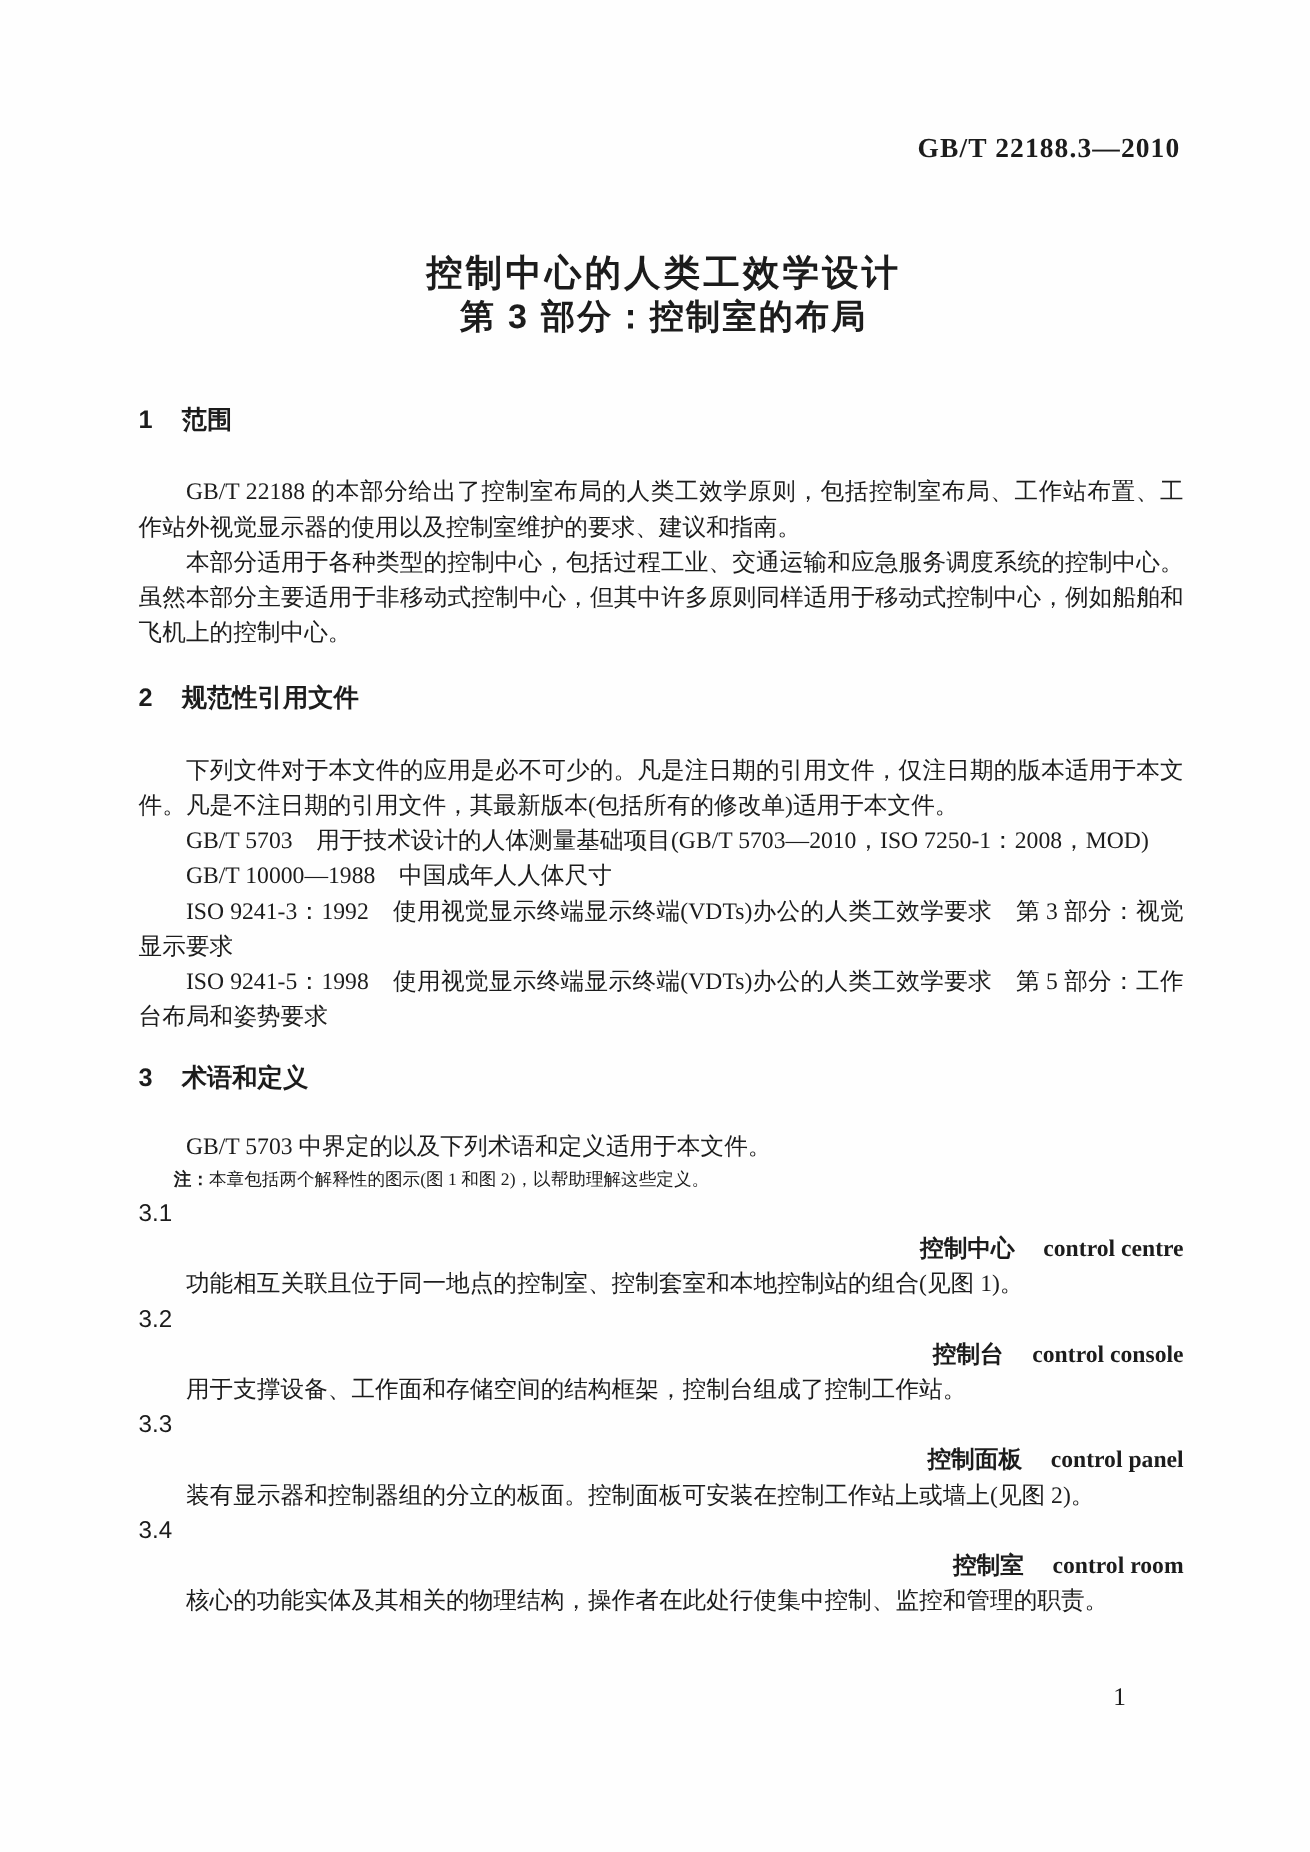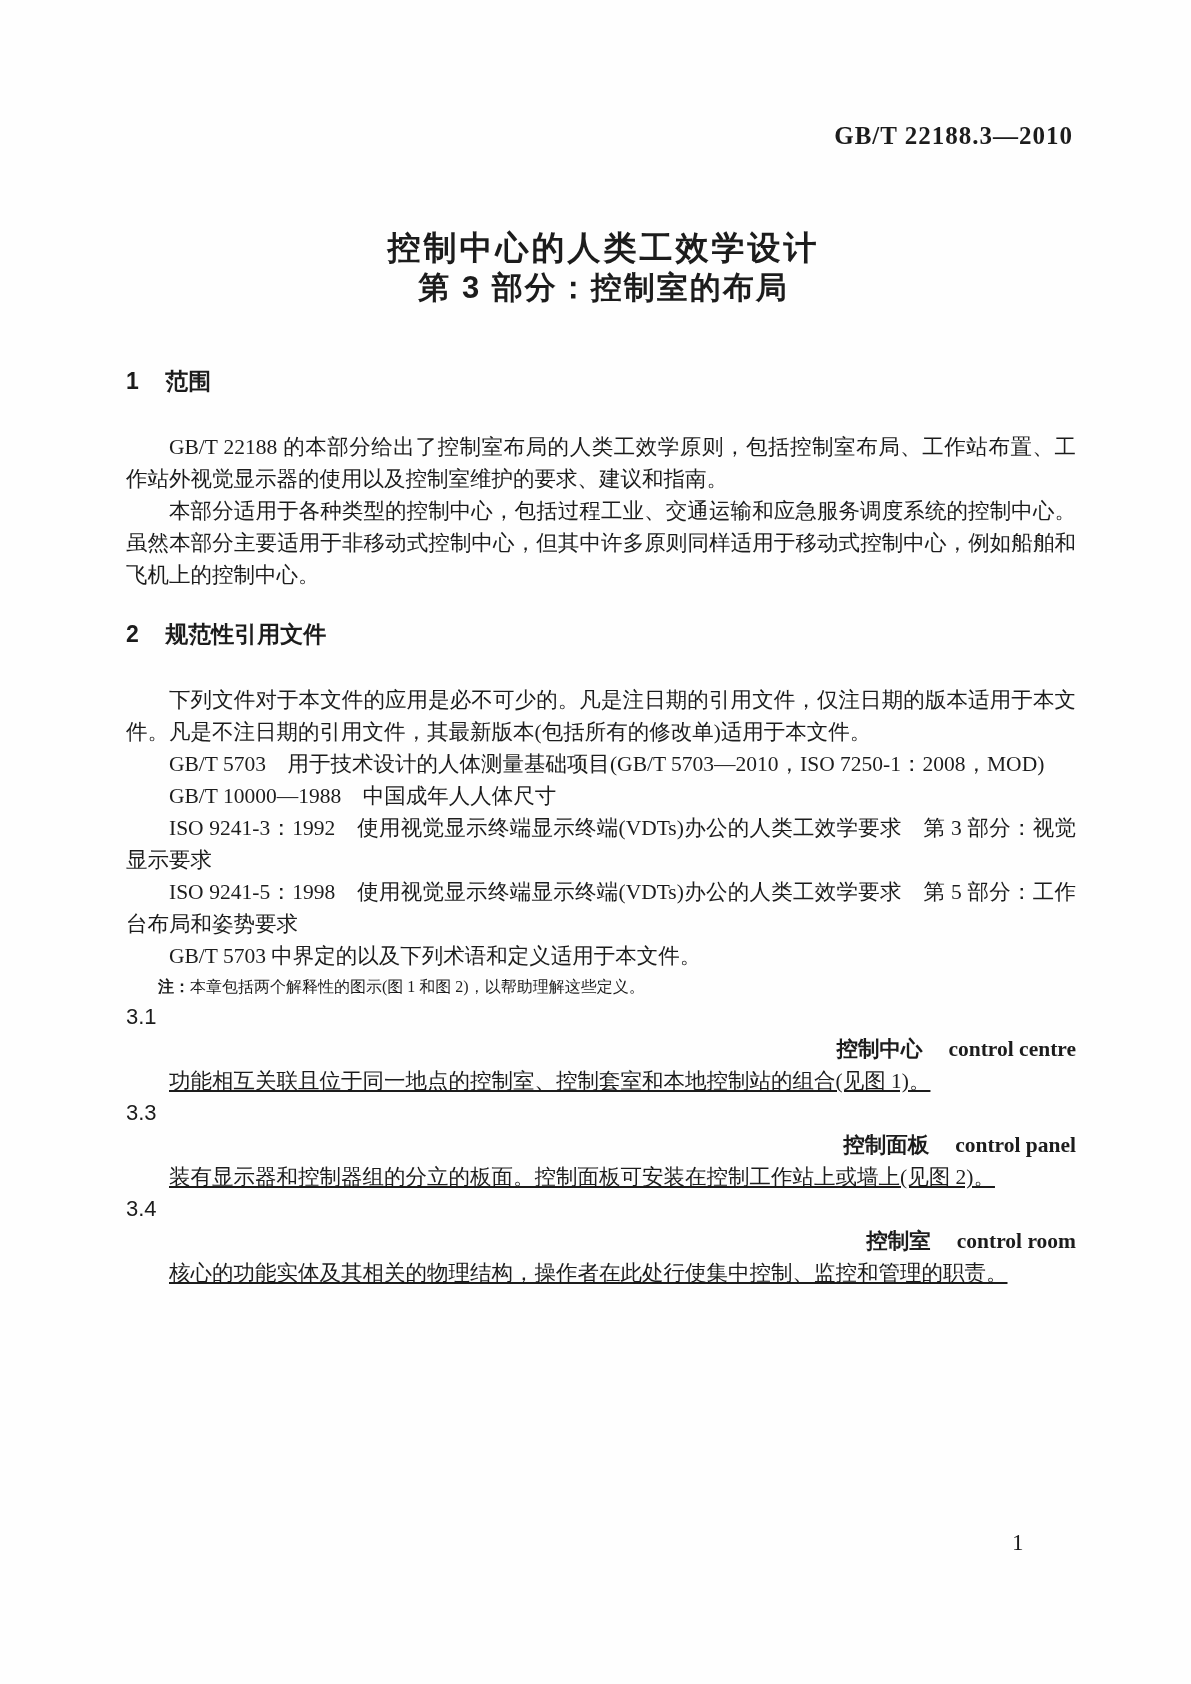--- a/index.html
+++ b/index.html
@@ -64,21 +64,21 @@
   .note-label { font-family: "Liberation Sans", sans-serif; font-weight: bold; font-style: normal; }
   .term-num {
     font-family: "Liberation Sans", sans-serif;
     font-size: 22px;
     line-height: 32px;
     text-align: left;
   }
   .term-line { line-height: 32px; margin-left: 2em; text-align: right; }
   .term-zh { font-family: "Liberation Sans", sans-serif; font-weight: bold; }
   .term-en { font-family: "Liberation Serif", serif; font-weight: bold; margin-left: 26px; }
-  .term-def { margin: 0; text-indent: 2em; text-decoration: underline; }
+  .term-def { margin: 0; text-indent: 2em; }
   .page-num {
     position: absolute;
     top: 1530px;
     left: 1012px;
     font-family: "Liberation Serif", serif;
     font-size: 23px;
   }
 </style>
 </head>
 <body>
@@ -104,31 +104,42 @@
     <h2 class="sec-h" id="sec2-h">
       <span class="sec-num">2</span>
       <span class="sec-t">规范性引用文件</span>
     </h2>
     <p class="body-p">下列文件对于本文件的应用是必不可少的。凡是注日期的引用文件，仅注日期的版本适用于本文件。凡是不注日期的引用文件，其最新版本(包括所有的修改单)适用于本文件。</p>
     <p class="body-p">GB/T 5703　用于技术设计的人体测量基础项目(GB/T 5703—2010，ISO 7250-1：2008，MOD)</p>
     <p class="body-p">GB/T 10000—1988　中国成年人人体尺寸</p>
     <p class="body-p">ISO 9241-3：1992　使用视觉显示终端显示终端(VDTs)办公的人类工效学要求　第 3 部分：视觉显示要求</p>
     <p class="body-p">ISO 9241-5：1998　使用视觉显示终端显示终端(VDTs)办公的人类工效学要求　第 5 部分：工作台布局和姿势要求</p>
 
+    <h2 class="sec-h" id="sec3-h">
+      <span class="sec-num">3</span>
+      <span class="sec-t">术语和定义</span>
+    </h2>
     <p class="body-p">GB/T 5703 中界定的以及下列术语和定义适用于本文件。</p>
     <p class="note"><span class="note-label">注：</span><span>本章包括两个解释性的图示(图 1 和图 2)，以帮助理解这些定义。</span></p>
 
     <div class="term-block">
       <div class="term-num">3.1</div>
       <div class="term-line">
         <span class="term-zh">控制中心</span><span class="term-en">control centre</span>
       </div>
       <p class="term-def">功能相互关联且位于同一地点的控制室、控制套室和本地控制站的组合(见图 1)。</p>
     </div>
 
+    <div class="term-block">
+      <div class="term-num">3.2</div>
+      <div class="term-line">
+        <span class="term-zh">控制台</span><span class="term-en">control console</span>
+      </div>
+      <p class="term-def">用于支撑设备、工作面和存储空间的结构框架，控制台组成了控制工作站。</p>
+    </div>
 
     <div class="term-block">
       <div class="term-num">3.3</div>
       <div class="term-line">
         <span class="term-zh">控制面板</span><span class="term-en">control panel</span>
       </div>
       <p class="term-def">装有显示器和控制器组的分立的板面。控制面板可安装在控制工作站上或墙上(见图 2)。</p>
     </div>
 
     <div class="term-block">

